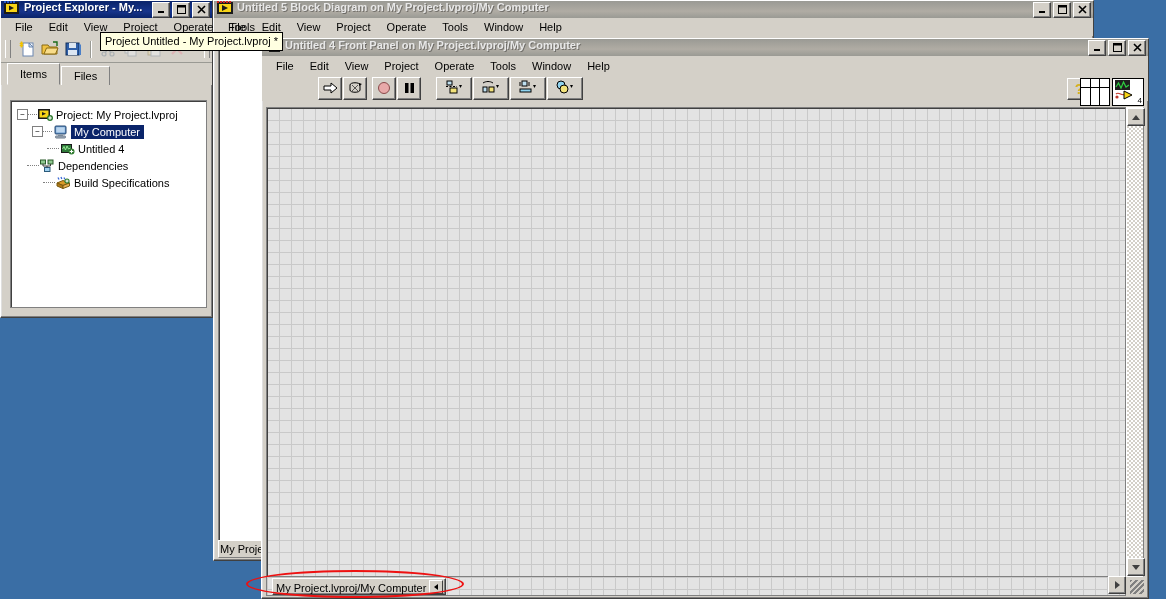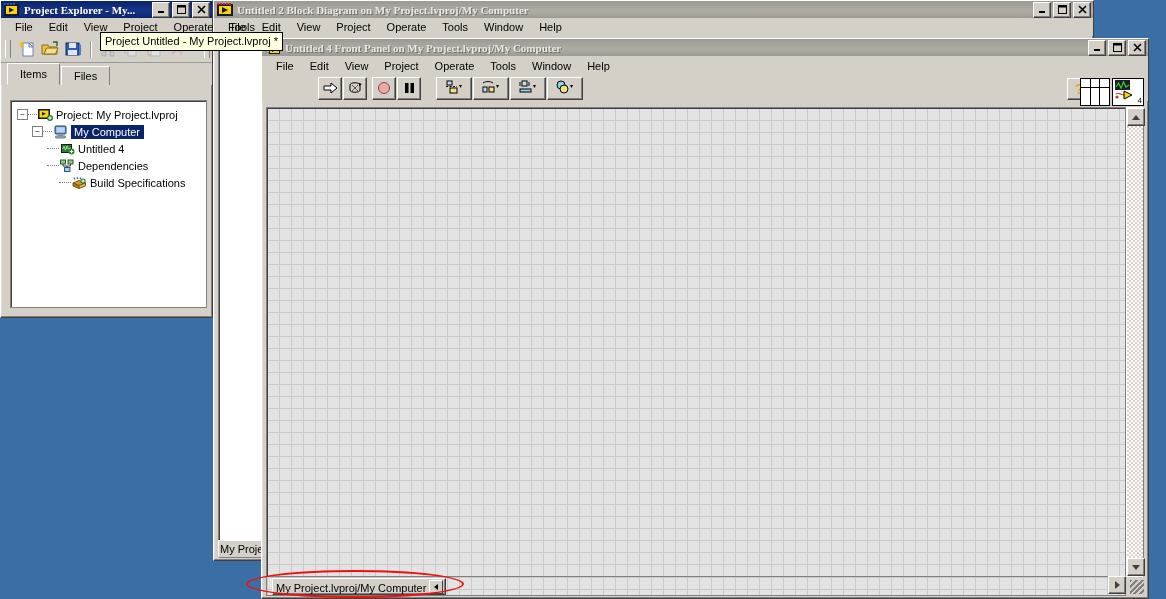--- a/index.html
+++ b/index.html
@@ -12,22 +12,22 @@
   .win{position:absolute;box-sizing:border-box;}
 
   
   .frame{
     background:#d4d0c8;
     border:1px solid #fff;
     border-right-color:#404040;border-bottom-color:#404040;
     box-shadow:inset -1px -1px 0 #808080, inset 1px 1px 0 #dfdfdf;
   }
   .tbar{
-    height:17px;display:flex;align-items:center;padding:0 2px 0 3px;
-    font-weight:bold;font-size:11px;color:#fff;font-family:Liberation Serif, serif;
+    height:17px;display:flex;padding:0 2px 0 3px;
+    font-weight:bold;font-size:11px;color:#fff;
   }
   .tbar.active{background:linear-gradient(180deg,#0a246a 0%,#17358c 60%,#0a246a 100%);}
   .tbar.inactive{background:linear-gradient(180deg,#9a9a94 0%,#b0aca4 60%,#9a9a94 100%);color:#e8e8e8;}
   .tbar .ttl{flex:1;overflow:hidden;white-space:nowrap;text-overflow:clip;margin-left:4px;
     text-shadow:1px 1px 0 rgba(0,0,0,.35);}
   .btns{display:flex;gap:2px;align-items:center;}
   .wb{
     width:16px;height:14px;background:#d4d0c8;
     border:1px solid #fff;border-right-color:#404040;border-bottom-color:#404040;
     box-shadow:inset -1px -1px 0 #808080;
@@ -173,21 +173,21 @@
         <rect x="0" y="1" width="16" height="12" fill="#1a1a1a"></rect>
         <rect x="2" y="3" width="12" height="8" fill="#f7d417"></rect>
         <path d="M5 4 L11 7 L5 10 Z" fill="#1a1a1a"></path>
         <rect x="0" y="0" width="2" height="2" fill="#cc2222"></rect>
           <rect x="3" y="0" width="2" height="2" fill="#cc2222"></rect>
         <rect x="6" y="0" width="2" height="2" fill="#cc2222"></rect>
           <rect x="9" y="0" width="2" height="2" fill="#cc2222"></rect>
         <rect x="12" y="0" width="2" height="2" fill="#cc2222"></rect>
       </svg>
     </span>
-    <span class="ttl">Untitled 2 Block Diagram on My Project.lvproj/My Computer</span>
+    <span class="ttl">Untitled 5 Block Diagram on My Project.lvproj/My Computer</span>
     <span class="btns">
       <span class="wb">
         <svg width="8" height="8">
             <rect x="1" y="5" width="6" height="2" fill="#000"></rect>
           </svg>
         </span>
       <span class="wb">
         <svg width="9" height="9">
             <rect x="0.5" y="0.5" width="8" height="8" fill="none" stroke="#000"></rect>
             <rect x="0.5" y="0.5" width="8" height="2" fill="#000"></rect>
@@ -505,34 +505,34 @@
           <rect x="1" y="2" width="11" height="9" fill="#1a1a1a"></rect>
           <rect x="2" y="3" width="9" height="7" fill="#2f7a3a"></rect>
           <path d="M2.5 7 L4 4.5 L5.5 8 L7 4 L8.5 7 L10.5 6" stroke="#9ef09e" fill="none" stroke-width="0.9"></path>
           <circle cx="11.5" cy="9.5" r="3" fill="#2d7a2d"></circle>
           <path d="M11.5 7.7 L11.5 11.3 M9.7 9.5 L13.3 9.5" stroke="#fff" stroke-width="1.1"></path>
         </svg>
       </span>
       <span class="tlbl">Untitled 4</span>
     </div>
 
-    <div class="trow" style="padding-left:36px;">
+    <div class="trow" style="padding-left:16px;">
       <span class="dash" style="width:12px"></span>
       <span class="tico">
         <svg width="15" height="14" viewBox="0 0 15 14">
           <rect x="0.5" y="1" width="5" height="4" fill="#8fc88f" stroke="#2a5a2a"></rect>
           <rect x="8" y="1" width="5" height="4" fill="#8fc88f" stroke="#2a5a2a"></rect>
           <rect x="4.5" y="8.5" width="5.5" height="4" fill="#9fd0ef" stroke="#2a5a7a"></rect>
           <path d="M3 5 L3 7 L10.5 7 L10.5 5 M7 7 L7 8.5" stroke="#3a3a3a" fill="none"></path>
         </svg>
       </span>
       <span class="tlbl">Dependencies</span>
     </div>
 
-    <div class="trow" style="padding-left:48px;">
+    <div class="trow" style="padding-left:32px;">
       <span class="dash" style="width:12px"></span>
       <span class="tico">
         <svg width="15" height="14" viewBox="0 0 15 14">
           <path d="M2 1.5 L3 3.5 M5 1 L5.8 3 M8 1.5 L8.8 3.3" stroke="#3a6ad6" stroke-width="1.3"></path>
           <path d="M1 7 L7 4.5 L13.5 7 L7 9.5 Z" fill="#d99a28" stroke="#7a5a10"></path>
           <path d="M1 7 L1 10 L7 12.5 L7 9.5 Z" fill="#b07a18" stroke="#7a5a10"></path>
           <path d="M7 9.5 L7 12.5 L13.5 10 L13.5 7 Z" fill="#e8b254" stroke="#7a5a10"></path>
           <circle cx="11" cy="5" r="2.6" fill="#2d7a2d"></circle>
           <path d="M11 3.4 L11 6.6 M9.4 5 L12.6 5" stroke="#fff" stroke-width="1.1"></path>
         </svg>

